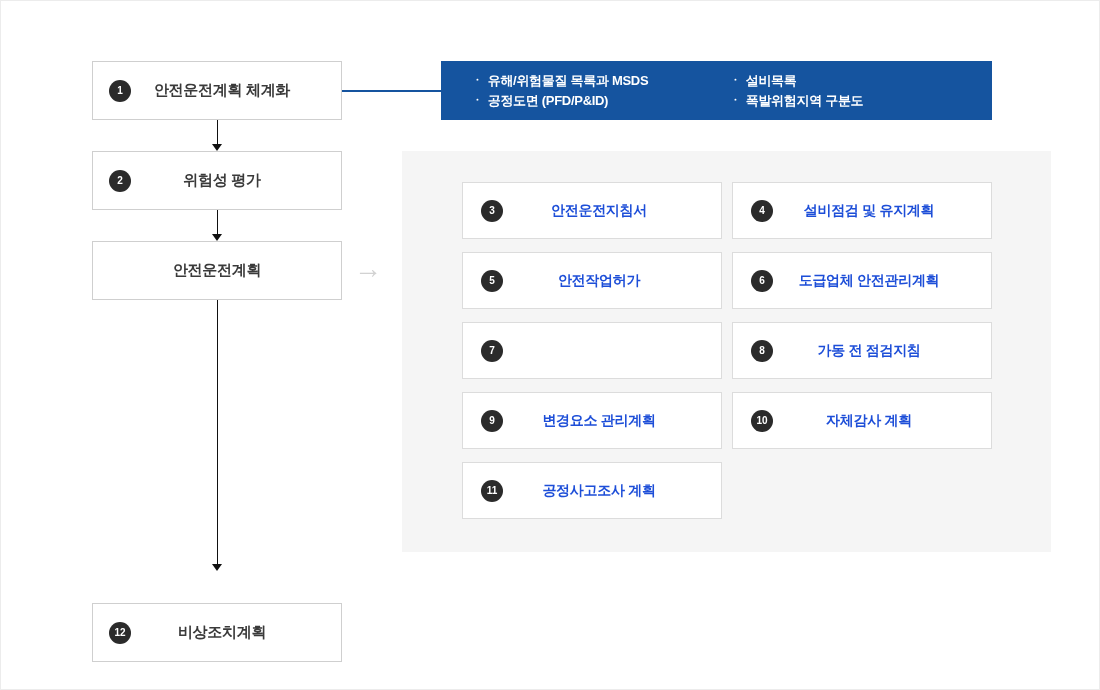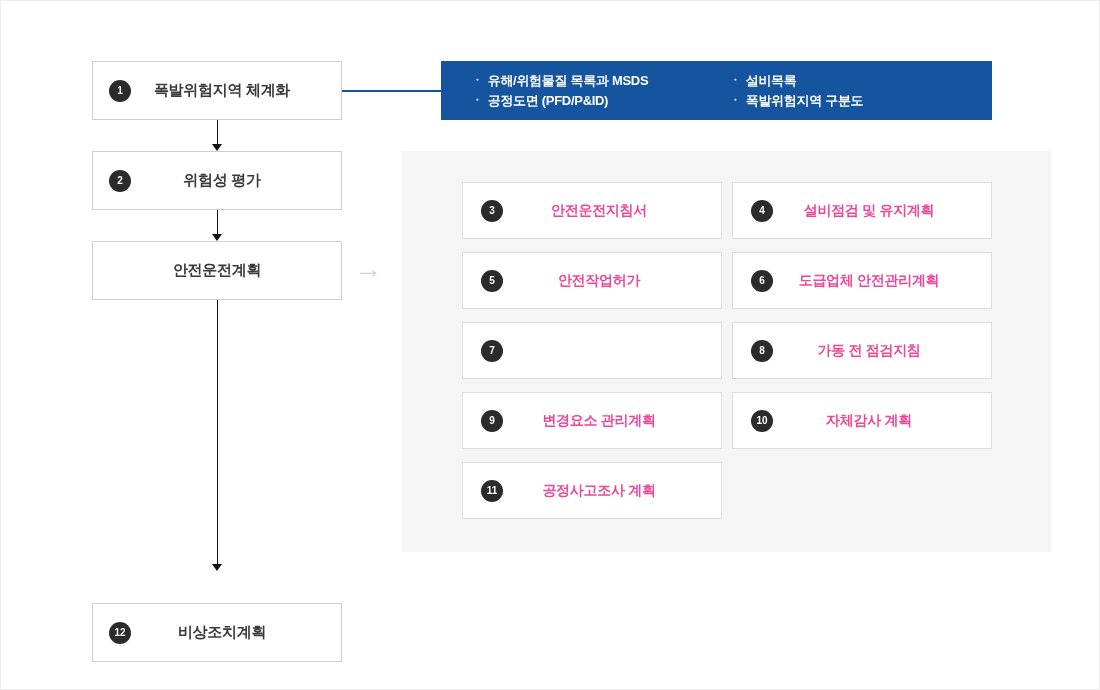--- a/index.html
+++ b/index.html
@@ -131,34 +131,34 @@
     position: absolute;
     left: 18px;
     top: 50%;
     transform: translateY(-50%);
   }
   .card .card-label {
     width: 100%;
     text-align: center;
     font-size: 14px;
     font-weight: bold;
-    color: #ec4899;
+    color: #1d4ed8;
     letter-spacing: -0.3px;
     padding-left: 14px;
     box-sizing: border-box;
   }
 </style>
 </head>
 <body>
 
 <div id="page">
 
   <div class="flow-box" style="left:91px; top:60px; width:250px; height:59px;">
     <span class="badge">1</span>
-    <span class="box-label">폭발위험지역 체계화</span>
+    <span class="box-label">안전운전계획 체계화</span>
   </div>
 
   <div class="v-line" style="left:216px; top:119px; height:24px;"></div>
   <div class="arrow-head-down" style="left:211px; top:143px;"></div>
 
   <div class="blue-connector" style="left:341px; top:89px; width:100px;"></div>
 
   <div class="flow-box" style="left:91px; top:150px; width:250px; height:59px;">
     <span class="badge">2</span>
     <span class="box-label">위험성 평가</span>

